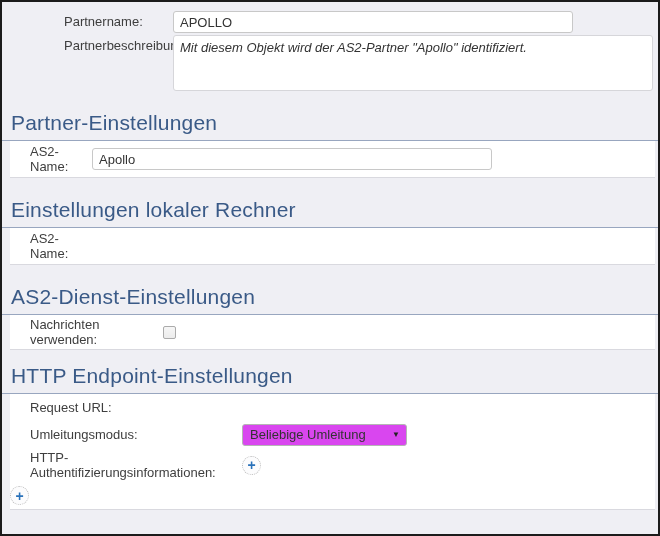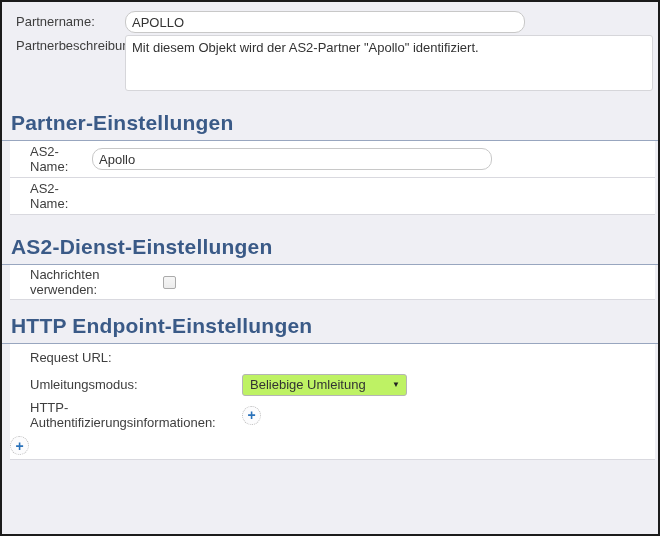--- a/index.html
+++ b/index.html
@@ -7,39 +7,39 @@
   .page {
     width:660px; height:536px;
     border:2px solid #1b1b1b;
     background:#efeff4;
     font-family:"Liberation Sans", sans-serif;
     font-size:13px; color:#3e3e3e;
     overflow:hidden;
     position:relative;
   }
   
-  .top-table { padding-top:9px; }
+  .top-table { padding-top:9px;padding-left:48px; }
   .toprow { display:flex; align-items:flex-start; margin-bottom:2px; }
   .toplabel { width:123px; padding:3px 0 0 14px; color:#3e3e3e; flex:0 0 auto; }
   .txtinput {
     height:22px; background:#fff;
-    border:1px solid #c8c8c8; border-radius:10px;
+    border:1px solid #c8c8c8; border-radius:3px;
     padding:0 6px; font-family:"Liberation Sans", sans-serif;
     font-size:13px; color:#333; outline:none;
   }
   .w400 { width:400px; }
   .textarea {
     flex:1; margin-right:5px; height:56px; resize:none;
     background:#fff; border:1px solid #d6d6da; border-radius:3px;
     padding:3px 6px; font-family:"Liberation Sans", sans-serif;
-    font-size:13px; color:#333; outline:none; line-height:1.35;
+    font-size:13px; color:#333; outline:none; line-height:1.35;font-style:italic;
   }
   
   .heading {
-    font-size:21px; font-weight:bold; color:#3a5a87;
+    font-size:21px; font-weight:normal; color:#3a5a87;
     padding:0 0 5px 9px; border-bottom:1px solid #98a6bf;
     letter-spacing:0.2px;
   }
   .mt20 { margin-top:20px; }
   .mt14 { margin-top:14px; }
   
   .tbl {
     background:#fff; margin:0 3px 0 8px;
     border-bottom:1px solid #d9d9df;
   }
@@ -51,21 +51,21 @@
   .lbl-w212 { width:232px; } 
   .focus-input { border:1px solid #4f8fd8; flex:1; margin-right:4px; }
   .checkbox {
     appearance:none; -webkit-appearance:none;
     width:13px; height:13px;
     border:1px solid #ababab; border-radius:2px;
     background:linear-gradient(#f6f6f6,#ececec);
     cursor:pointer;
   }
   .selectbox {
-    width:165px; height:22px; background:#bef264;
+    width:165px; height:22px; background:#d946ef;
     border:1px solid #b5b5b5; border-radius:3px;
     display:flex; align-items:center; justify-content:space-between;
     padding:0 6px 0 7px; color:#333; cursor:pointer;gap:12px;
   }
   .selectbox .arrow { font-size:8px; color:#222; }
   .plus-btn {
     width:19px; height:19px; border-radius:50%;
     border:1px dotted #bdbdbd; background:#fcfcfd;
     color:#2a72ba; font-size:14px; font-weight:bold; line-height:16px;
     text-align:center; cursor:pointer; padding:0;
@@ -89,20 +89,21 @@
   </div>
 
   <h2 class="heading mt20">Partner-Einstellungen</h2>
   <div class="tbl">
     <div class="row row-tall">
       <div class="lbl lbl-w62">AS2-Name:</div>
       <input class="txtinput w400" type="text" value="Apollo" style="">
     </div>
   </div>
 
+  <h2 class="heading mt20">Einstellungen lokaler Rechner</h2>
   <div class="tbl">
     <div class="row row-tall">
       <div class="lbl lbl-w62">AS2-Name:</div>
     </div>
   </div>
 
   <h2 class="heading mt20">AS2-Dienst-Einstellungen</h2>
   <div class="tbl">
     <div class="row">
       <div class="lbl lbl-w133">Nachrichten verwenden:</div>

